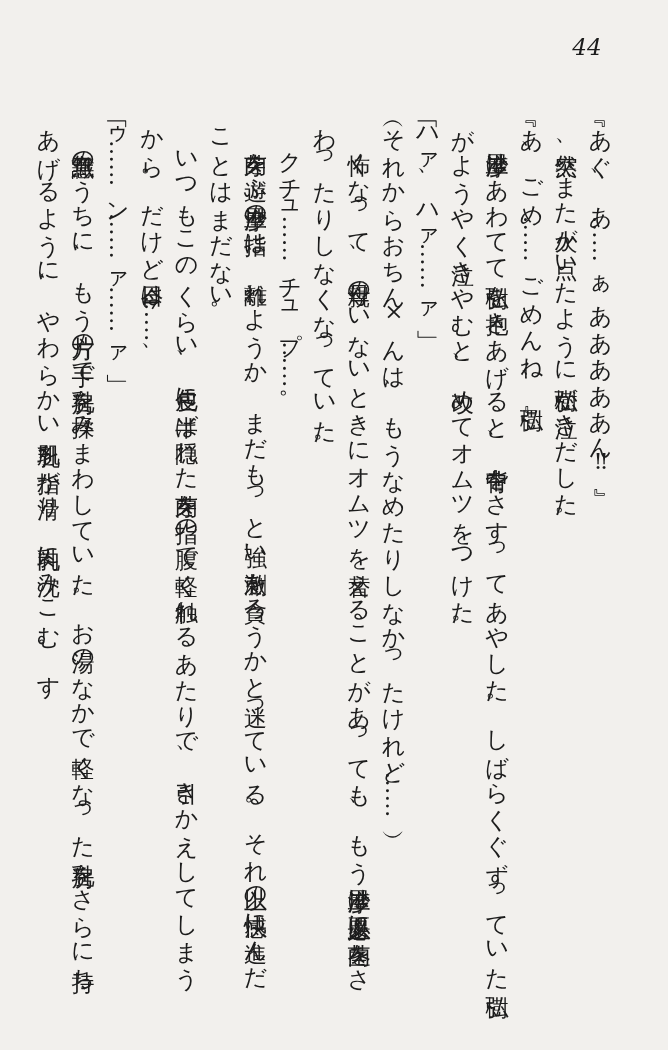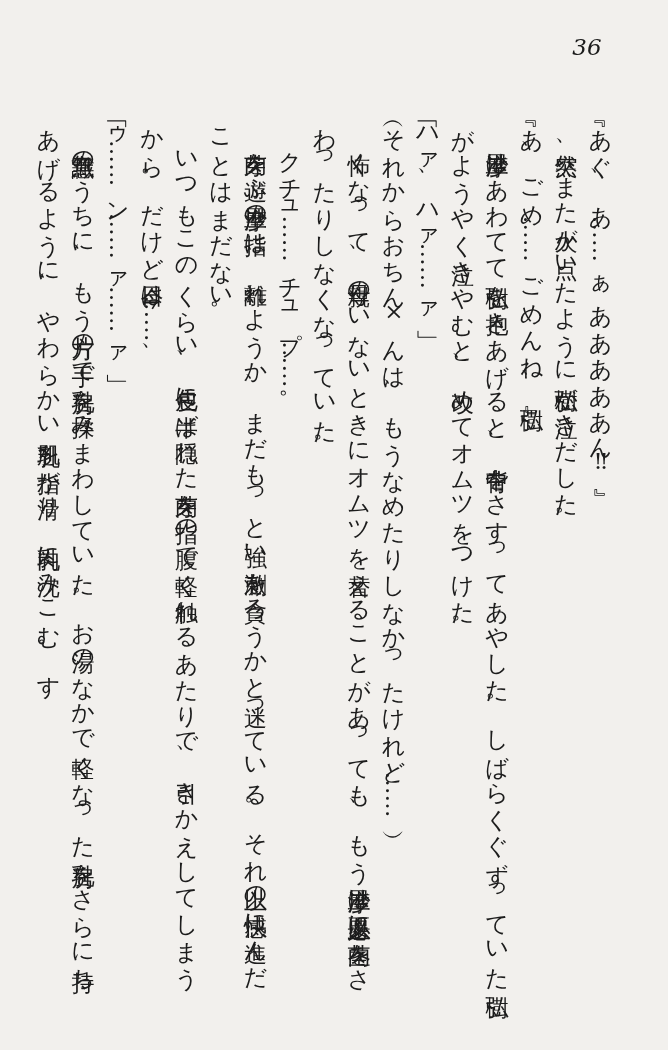--- a/index.html
+++ b/index.html
@@ -44,21 +44,21 @@
     text-indent: 0;
   }
   .text-block p.indent {
     text-indent: 1em;
   }
 </style>
 </head>
 <body style="background: rgb(242, 240, 237);">
 
 <div class="page" style="color: rgb(28, 28, 28);">
-  <div class="page-number">36</div>
+  <div class="page-number">44</div>
   <div class="text-block">
       <p class="">『あぐ、あ……ぁあああああん‼』</p>
       <p class="indent">突然、また火が点いたように弘樹が泣きだした。</p>
       <p class="">『あ、ごめ……ごめんね、弘樹』</p>
       <p class="indent">摩里沙はあわてて弘樹を抱きあげると、背中をさすってあやした。しばらくぐずっていた弘樹がようやく泣きやむと、改めてオムツをつけた。</p>
       <p class="">「ハァ、ハァ……ァ」</p>
       <p class="">（それからおちん×んは、もうなめたりしなかったけれど……）</p>
       <p class="indent">怖くなって、母親のいないときにオムツを替えることがあっても、もう摩里沙は必要以上に肉茎をさわったりしなくなっていた。</p>
       <p class="indent">クチュ……チュプ……。</p>
       <p class="indent">肉芽を遊ぶ摩里沙の指は、離れようか、まだもっと強い刺激を貪ろうかと迷っている。それ以上の快感に進んだことはまだない。</p>

